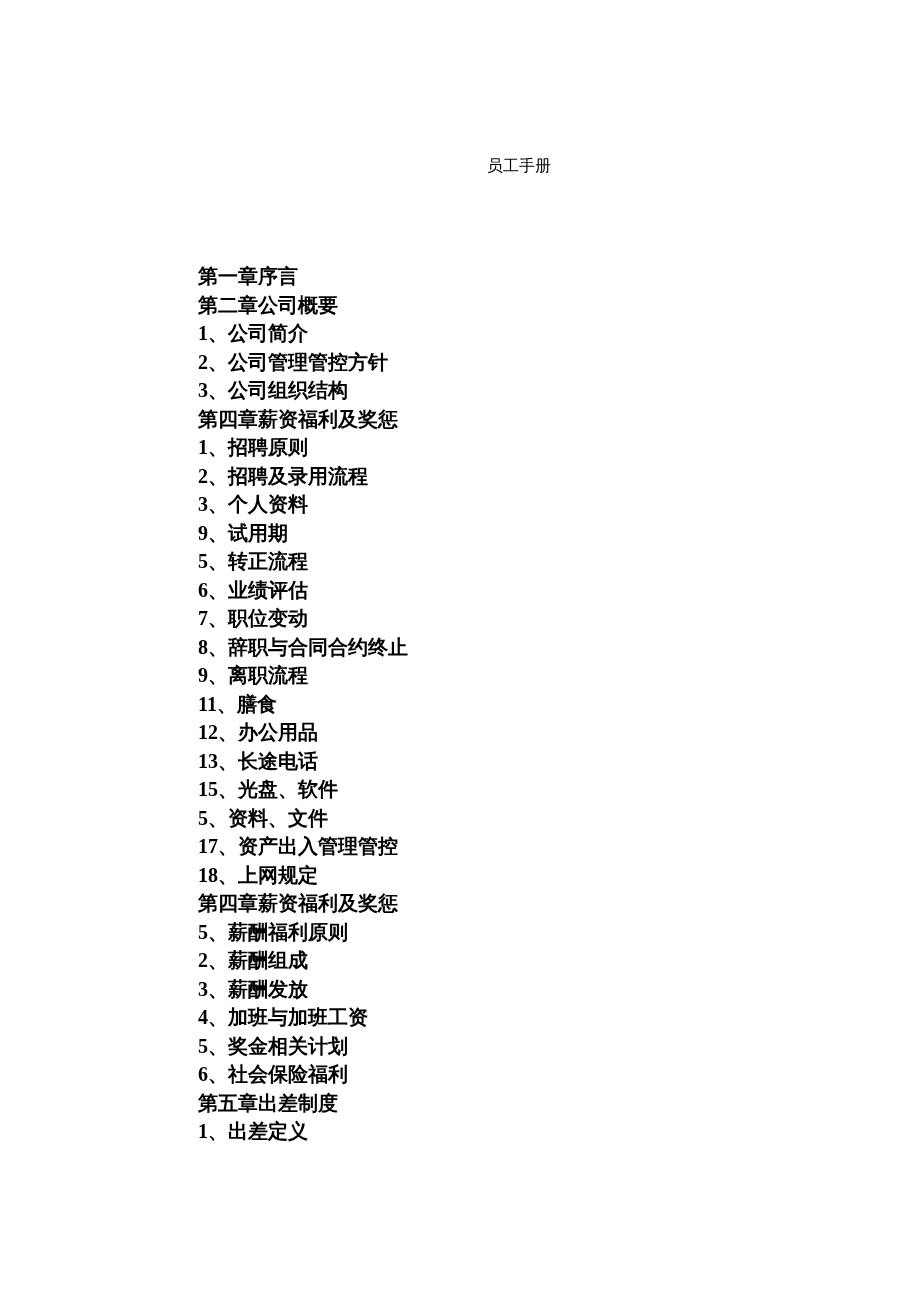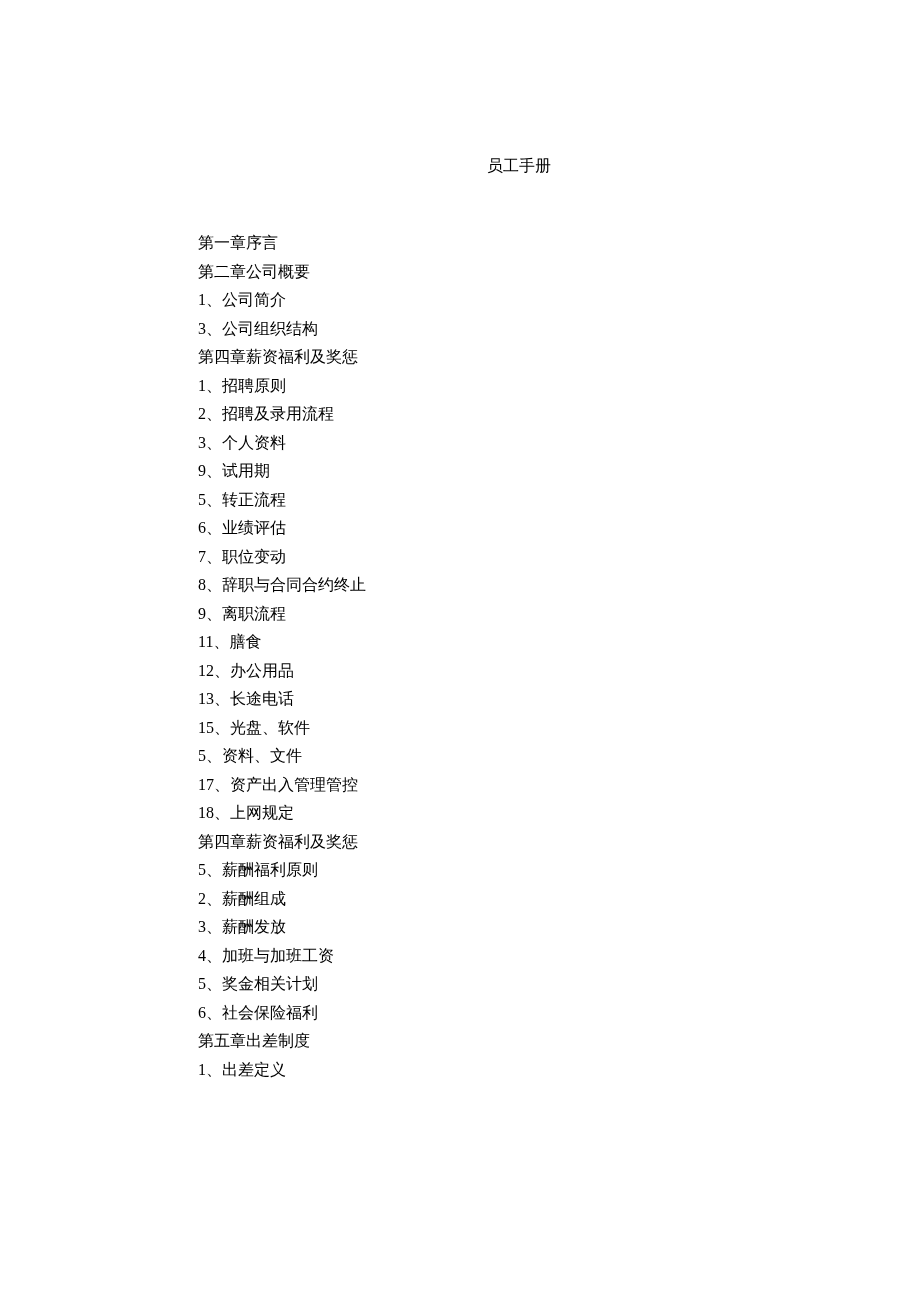--- a/index.html
+++ b/index.html
@@ -17,38 +17,40 @@
       position: relative;
     }
     .page {
       padding-top: 156px;
       padding-left: 198px;
       padding-right: 120px;
     }
     .title {
       text-align: center;
       font-size: 16px;
-      margin-bottom: 52px;
+      margin-bottom: 85px;
       margin-left: 40px;
     }
     .toc-line {
       line-height: 28.5px;
-      font-size: 16px;
+      font-size: 20px;
       white-space: nowrap;
+      font-weight: bold;
     }
   </style>
 </head>
 <body>
 
 <div class="page">
   <div class="title">员工手册</div>
   <div class="toc-container">
     <div class="toc-line">第一章序言</div>
     <div class="toc-line">第二章公司概要</div>
     <div class="toc-line">1、公司简介</div>
+    <div class="toc-line">2、公司管理管控方针</div>
     <div class="toc-line">3、公司组织结构</div>
     <div class="toc-line">第四章薪资福利及奖惩</div>
     <div class="toc-line">1、招聘原则</div>
     <div class="toc-line">2、招聘及录用流程</div>
     <div class="toc-line">3、个人资料</div>
     <div class="toc-line">9、试用期</div>
     <div class="toc-line">5、转正流程</div>
     <div class="toc-line">6、业绩评估</div>
     <div class="toc-line">7、职位变动</div>
     <div class="toc-line">8、辞职与合同合约终止</div>

